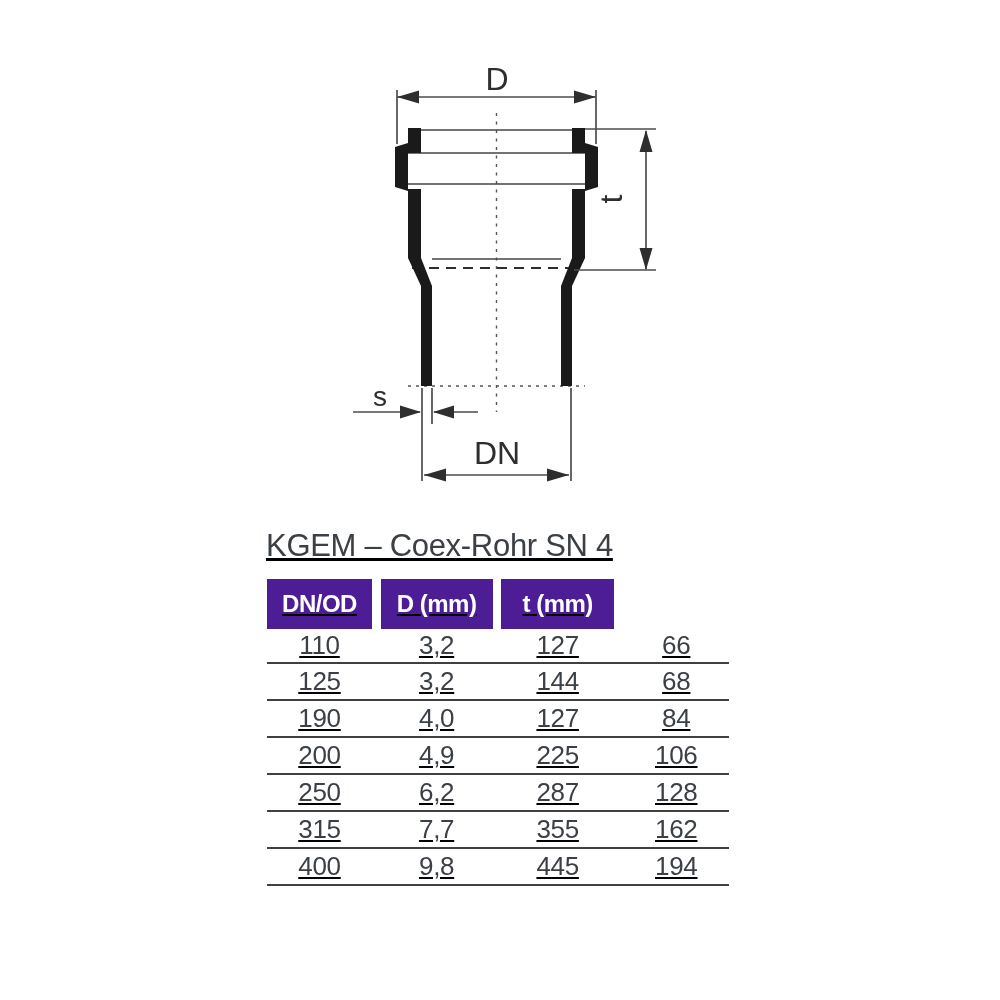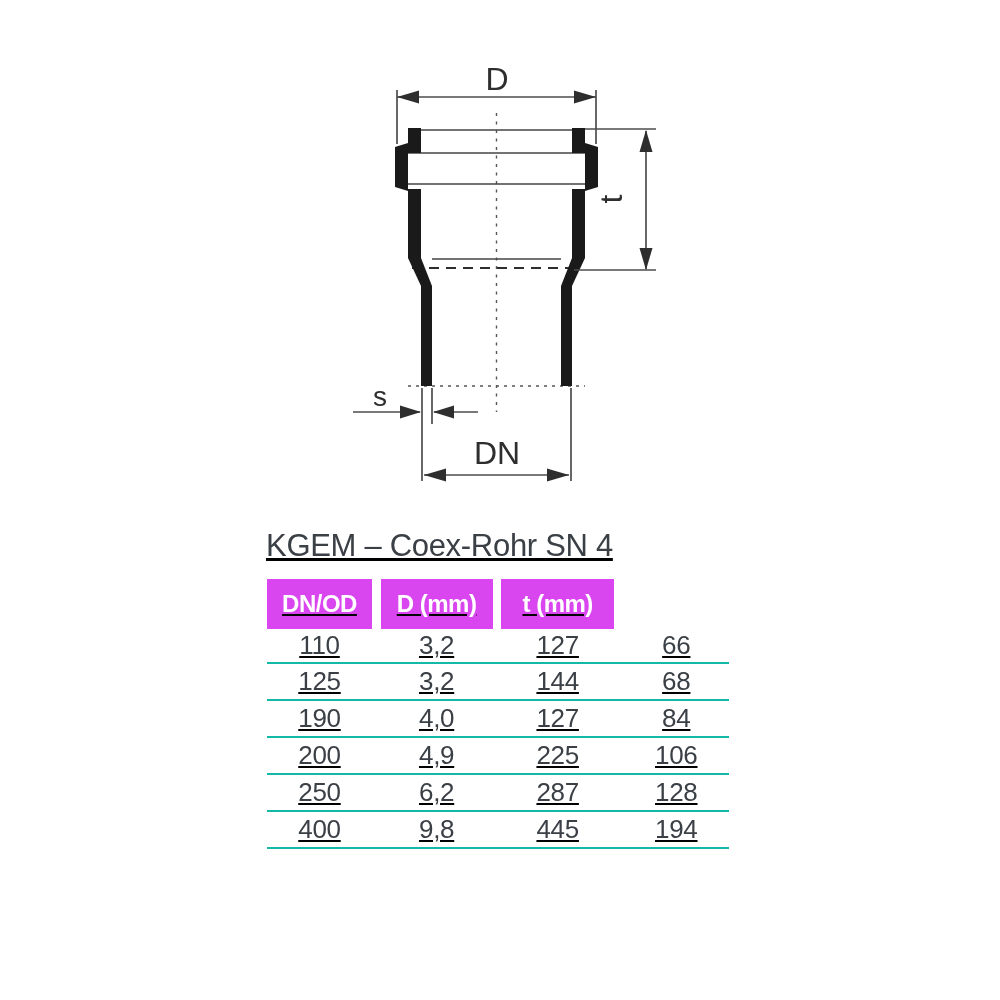--- a/index.html
+++ b/index.html
@@ -17,29 +17,29 @@
   .table-wrap { position:absolute; left:266px; top:528px; width:463px;text-decoration:underline; }
   .table-title {
     font-size:31px; letter-spacing:-0.3px; color:#3b4046;
     margin-bottom:15px; white-space:nowrap;
   }
   .thead {
     display:grid; grid-template-columns:105px 112px 113px 107px;
     column-gap:8.6px; margin-left:1px;
   }
   .hcell {
-    background:#d946ef; color:#ffffff; font-weight:bold; font-size:24px;
+    background:#4c1d95; color:#ffffff; font-weight:bold; font-size:24px;
     height:50px; display:flex; align-items:center; justify-content:center;
     letter-spacing:-0.5px; white-space:nowrap;
   }
   .tbody { width:462px; margin-left:1px; }
   .trow {
     display:grid; grid-template-columns:105px 112px 113px 107px;
     column-gap:8.6px; height:37px; align-items:center;
-    border-bottom:2px solid #14b8a6;
+    border-bottom:2px solid #404040;
   }
   .trow:first-child { height:35px; }
   .tcell {
     text-align:center; font-size:26px; color:#3b4046; letter-spacing:-0.3px;
   }
 </style>
 </head>
 <body>
 
 <div id="canvas">
@@ -144,20 +144,26 @@
         <span class="tcell">225</span>
         <span class="tcell">106</span>
       </div>
       <div class="trow">
         <span class="tcell">250</span>
         <span class="tcell">6,2</span>
         <span class="tcell">287</span>
         <span class="tcell">128</span>
       </div>
       <div class="trow">
+        <span class="tcell">315</span>
+        <span class="tcell">7,7</span>
+        <span class="tcell">355</span>
+        <span class="tcell">162</span>
+      </div>
+      <div class="trow">
         <span class="tcell">400</span>
         <span class="tcell">9,8</span>
         <span class="tcell">445</span>
         <span class="tcell">194</span>
       </div>
     </div>
   </div>
 </div>
 
 </body></html>

